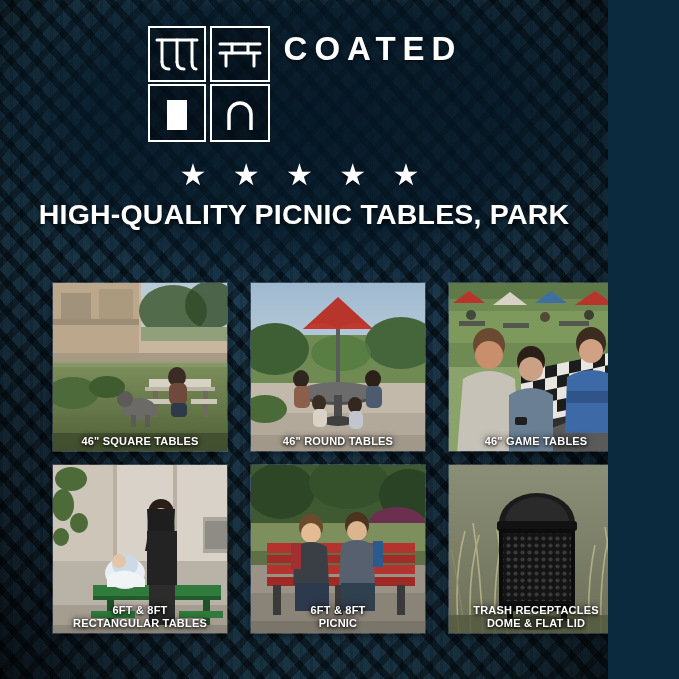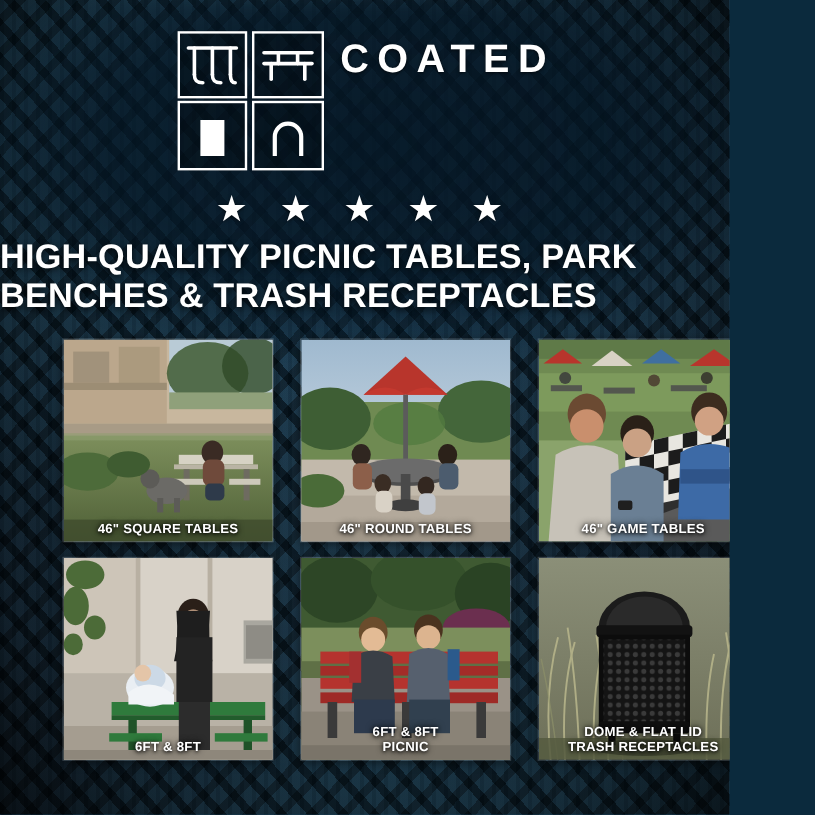--- a/index.html
+++ b/index.html
@@ -110,21 +110,21 @@
     line-height: 30px;
     text-shadow: 0 1px 3px rgba(0,0,0,0.6);
   }
 
   
   .headline {
     position: absolute;
     top: 198px;
     left: 0;
     right: 0;
-    text-align: left;
+    text-align: center;
     color: #ffffff;
     font-weight: 700;
     font-size: 28.5px;
     line-height: 33px;
     letter-spacing: 0.2px;
     text-shadow: 0 2px 5px rgba(0,0,0,0.75);
   }
 
   
   .grid {
@@ -214,21 +214,20 @@
       </div>
       <div class="brand-text">
         <div class="brand-line">COATED</div>
       </div>
     </div>
 
     <div class="stars">★ ★ ★ ★ ★</div>
 
     <div class="headline">
       <div>HIGH-QUALITY PICNIC TABLES, PARK</div>
-      <div>BENCHES &amp; TRASH RECEPTACLES</div>
     </div>
 
     <div class="grid">
 
       <div class="tile">
         <div class="photo">
           <svg width="176" height="170" viewBox="0 0 176 170" preserveAspectRatio="none">
             <defs>
               <linearGradient id="t1sky" x1="0" y1="0" x2="0" y2="1">
                 <stop offset="0" stop-color="#cfd8df"></stop>
@@ -450,20 +449,21 @@
               <ellipse cx="72" cy="108" rx="20" ry="16" fill="#e9eef3"></ellipse>
               <ellipse cx="72" cy="100" rx="13" ry="11" fill="#ccd9e6"></ellipse>
               <ellipse cx="66" cy="96" rx="7" ry="7" fill="#e4c5a8"></ellipse>
               <path d="M54 112 Q72 98 92 114 L92 122 L54 122 Z" fill="#f1f4f7"></path>
             </g>
             <rect x="0" y="160" width="176" height="10" fill="#8e877b"></rect>
           </svg>
         </div>
         <div class="caption">
           <div>6FT &amp; 8FT</div>
+          <div>RECTANGULAR TABLES</div>
         </div>
       </div>
 
       <div class="tile">
         <div class="photo">
           <svg width="176" height="170" viewBox="0 0 176 170" preserveAspectRatio="none">
             <rect width="176" height="170" fill="#6a7a52"></rect>
             <rect x="0" y="0" width="176" height="60" fill="#3f5a32"></rect>
             <ellipse cx="30" cy="26" rx="34" ry="28" fill="#2d4626"></ellipse>
             <ellipse cx="98" cy="18" rx="40" ry="26" fill="#35512b"></ellipse>
@@ -550,20 +550,20 @@
               <rect x="52" y="66" width="72" height="76" fill="url(#mesh6)"></rect>
               <rect x="52" y="66" width="72" height="76" fill="none" stroke="#0c0c0c" stroke-width="4"></rect>
               <rect x="50" y="136" width="76" height="10" rx="3" fill="#111111"></rect>
               <rect x="58" y="146" width="6" height="10" fill="#0f0f0f"></rect>
               <rect x="112" y="146" width="6" height="10" fill="#0f0f0f"></rect>
               <ellipse cx="88" cy="158" rx="44" ry="7" fill="#2e3324" opacity="0.6"></ellipse>
             </g>
           </svg>
         </div>
         <div class="caption">
+          <div>TRASH RECEPTACLES</div>
           <div>DOME &amp; FLAT LID</div>
-          <div>TRASH RECEPTACLES</div>
         </div>
       </div>
 
     </div>
   </div>
 </div>
 
 </body></html>

